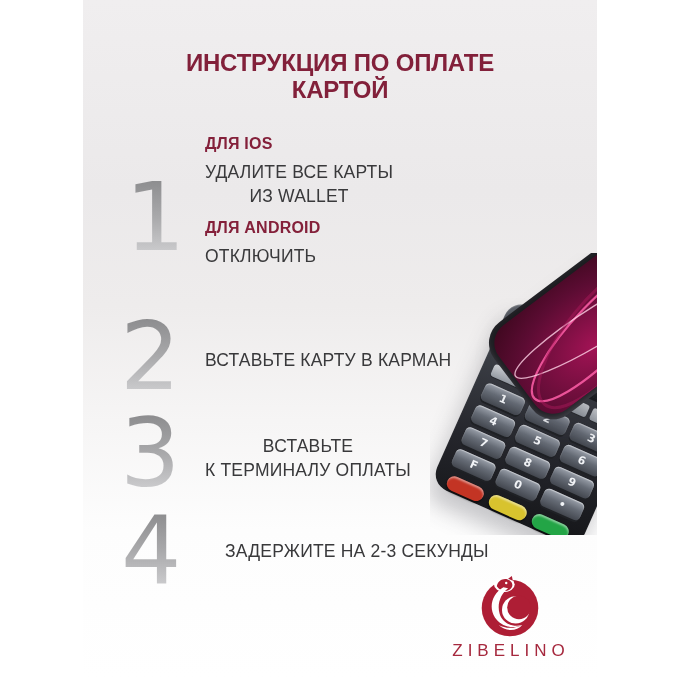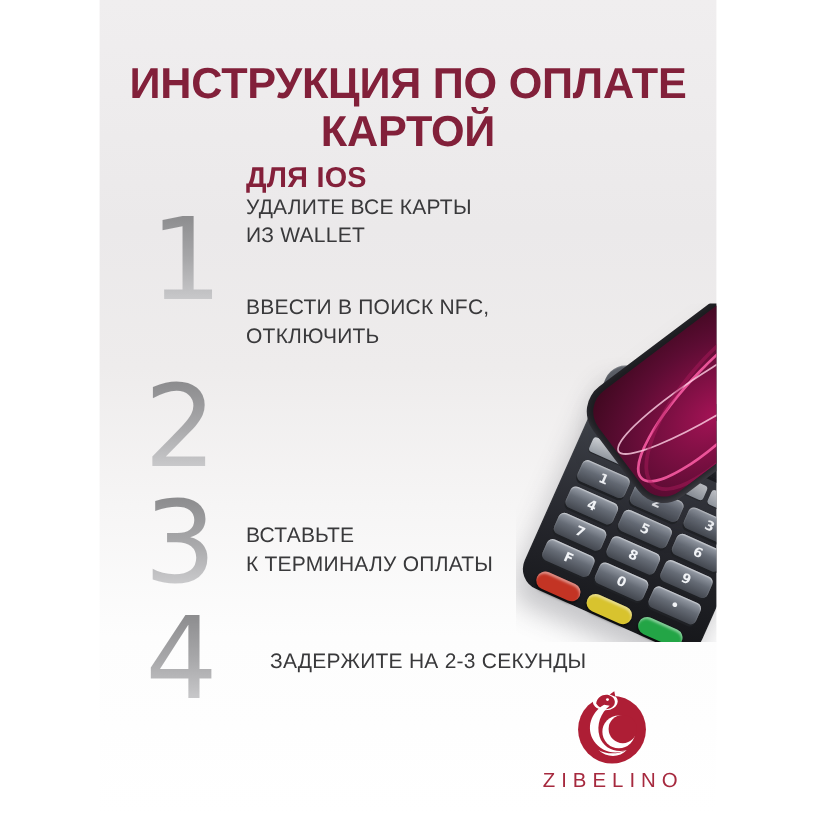--- a/index.html
+++ b/index.html
@@ -1,31 +1,31 @@
 <!DOCTYPE html>
 <html><head>
 <meta charset="utf-8">
 <style>
   html,body{margin:0;padding:0;}
   body{width:680px;height:680px;background:#ffffff;font-family:"Liberation Sans",sans-serif;overflow:hidden;}
   .page{position:relative;width:680px;height:680px;background:#ffffff;}
   .canvas{position:absolute;left:83px;top:0;width:514px;height:680px;
     background:linear-gradient(180deg,#f0eeef 0%,#ebe9ea 28%,#eeecec 45%,#f6f5f5 62%,#fdfdfd 78%,#ffffff 100%);}
   .title{position:absolute;left:0;top:50px;width:514px;text-align:center;
-    color:#82203a;font-weight:bold;font-size:36px;line-height:1.12;letter-spacing:-0.2px;}
+    color:#82203a;font-weight:bold;font-size:24px;line-height:1.12;letter-spacing:-0.2px;}
   .title span{display:block;}
   .stepnum{position:absolute;font-family:"DejaVu Sans",sans-serif;font-size:95px;line-height:1;font-weight:400;
     color:#a9a9ab;}
   @supports ((-webkit-background-clip:text) or (background-clip:text)){
     .stepnum{background:linear-gradient(180deg,#89898b 5%,#a9a9ab 50%,#d3d3d5 95%);
       -webkit-background-clip:text;background-clip:text;color:transparent;-webkit-text-fill-color:transparent;}
   }
-  .sect-heading{position:absolute;left:122px;color:#84203a;font-weight:bold;font-size:24px;letter-spacing:.2px;white-space:nowrap;}
+  .sect-heading{position:absolute;left:122px;color:#84203a;font-weight:bold;font-size:16px;letter-spacing:.2px;white-space:nowrap;}
   .body{position:absolute;left:122px;color:#39393b;font-size:17.5px;line-height:1.37;letter-spacing:.2px;}
-  .body span{display:block;white-space:nowrap;}
+  .body span{display:block;white-space:nowrap;text-align:center;}
   
   .photo{position:absolute;left:347px;top:253px;width:167px;height:282px;overflow:hidden;}
   .phone{position:absolute;left:60px;top:4px;width:230px;height:115px;border-radius:26px;
     background:#1d1d21;transform:rotate(-37deg);
     box-shadow:inset 0 -3px 7px rgba(160,160,175,.28),0 20px 28px rgba(50,50,60,.22);}
   .phone-screen{position:absolute;inset:5px;border-radius:22px;overflow:hidden;
     background:radial-gradient(120% 170% at 38% 68%,#a31355 0%,#5c0c33 32%,#27050f 62%,#0a0306 88%);}
   .phone-screen svg{position:absolute;left:0;top:0;}
   .terminal{position:absolute;left:34px;top:70px;width:162px;height:202px;border-radius:18px;
     transform:rotate(24deg);padding:10px 11px;box-sizing:border-box;
@@ -61,26 +61,29 @@
       <span>ИНСТРУКЦИЯ ПО ОПЛАТЕ</span>
       <span>КАРТОЙ</span>
     </div>
 
     <div class="stepnum" style="left:42px;top:170px;">1</div>
     <div class="sect-heading" style="top:135px;">ДЛЯ IOS</div>
     <div class="body" style="top:161px;">
       <span>УДАЛИТЕ ВСЕ КАРТЫ</span>
       <span>ИЗ WALLET</span>
     </div>
+    <div class="sect-heading" style="top:219px;">ДЛЯ ANDROID</div>
     <div class="body" style="top:245px;">
-      <span>ВВЕСТИ В ПОИСК NFC,</span>
       <span>ОТКЛЮЧИТЬ</span>
     </div>
 
     <div class="stepnum" style="left:37px;top:309px;">2</div>
+    <div class="body" style="top:349px;">
+      <span>ВСТАВЬТЕ КАРТУ В КАРМАН</span>
+    </div>
 
     <div class="stepnum" style="left:37px;top:406px;">3</div>
     <div class="body" style="top:435px;">
       <span>ВСТАВЬТЕ</span>
       <span>К ТЕРМИНАЛУ ОПЛАТЫ</span>
     </div>
 
     <div class="stepnum" style="left:38px;top:503px;">4</div>
     <div class="body" style="top:540px;margin-left:20px;">
       <span>ЗАДЕРЖИТЕ НА 2-3 СЕКУНДЫ</span>

